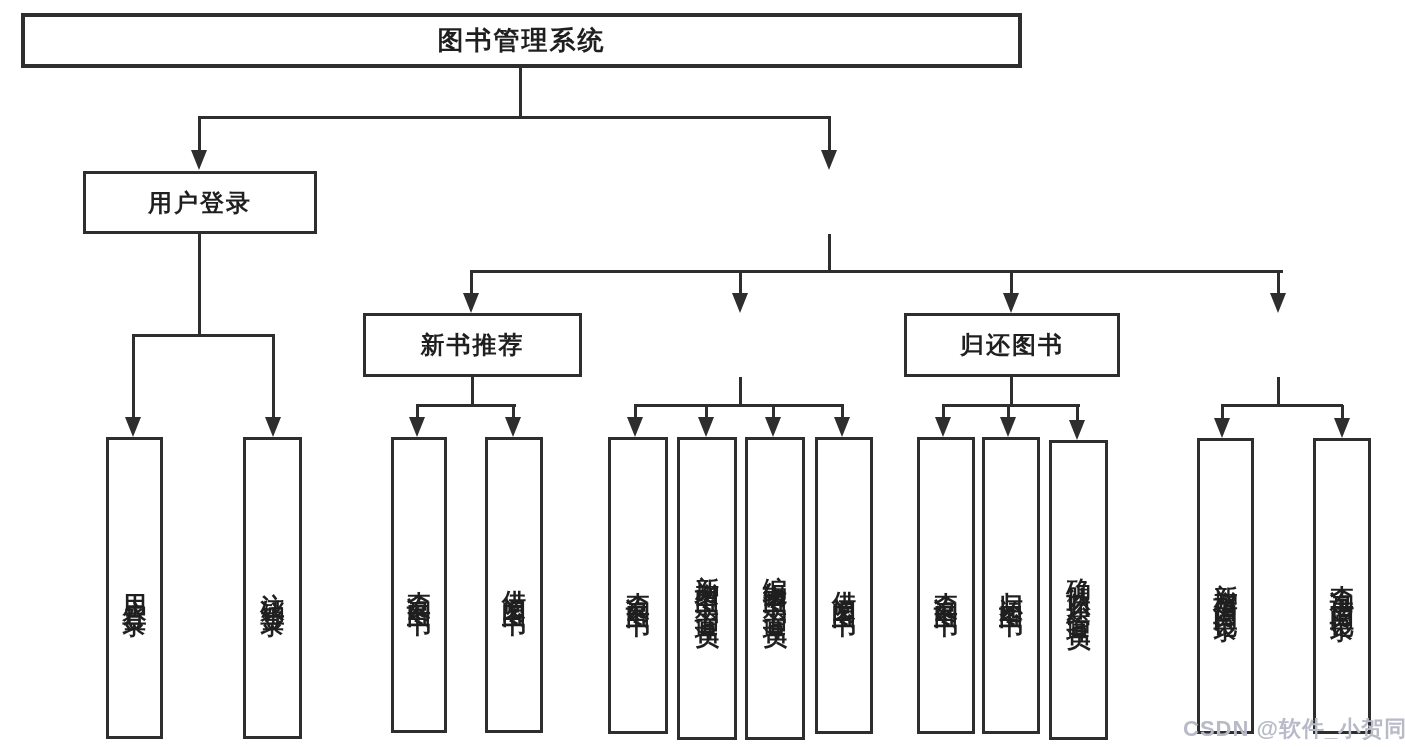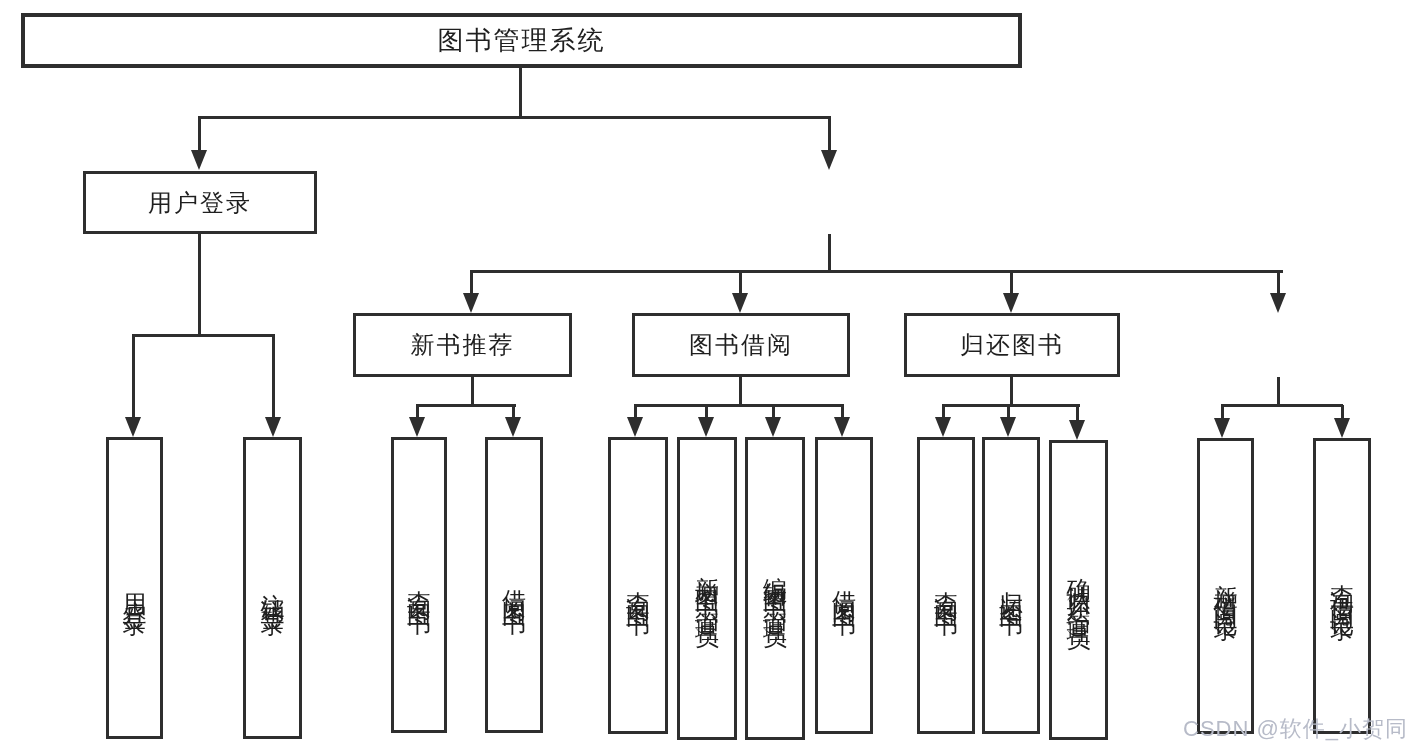--- a/index.html
+++ b/index.html
@@ -6,20 +6,21 @@
   body{
     background:#ffffff;
     font-family:"Liberation Sans","DejaVu Sans",sans-serif;
     color:var(--text-color,#1f1f1f);
   }
   .canvas{
     position:relative;
     width:1405px;height:747px;
     background:var(--canvas-background,#ffffff);
     overflow:hidden;
+    font-weight:bold;
   }
   .line{
     position:absolute;
     background:var(--line-color,#2e2e2e);
   }
   .tri{
     position:absolute;
     width:0;height:0;
     border-left:8px solid transparent;
     border-right:8px solid transparent;
@@ -126,27 +127,24 @@
 
   <div class="box h root" style="left:21px;top:13px;width:1001px;height:55px">
     <span>图书管理系统</span>
   </div>
 
   <div class="box h" style="left:83px;top:171px;width:234px;height:63px">
     <span>用户登录</span>
   </div>
 
 
-  <div class="box h" style="left:353px;top:313px;width:219px;height:64px">
+  <div class="box h" style="left:363px;top:313px;width:219px;height:64px">
     <span>新书推荐</span>
   </div>
 
-  <div class="box h" style="left:632px;top:313px;width:218px;height:64px">
-    <span>图书借阅</span>
-  </div>
 
   <div class="box h" style="left:904px;top:313px;width:216px;height:64px">
     <span>归还图书</span>
   </div>
 
 
   <div class="box v" style="left:106px;top:437px;width:57px;height:302px">
     <span>用户登录</span>
   </div>
   <div class="box v" style="left:243px;top:437px;width:59px;height:302px">

